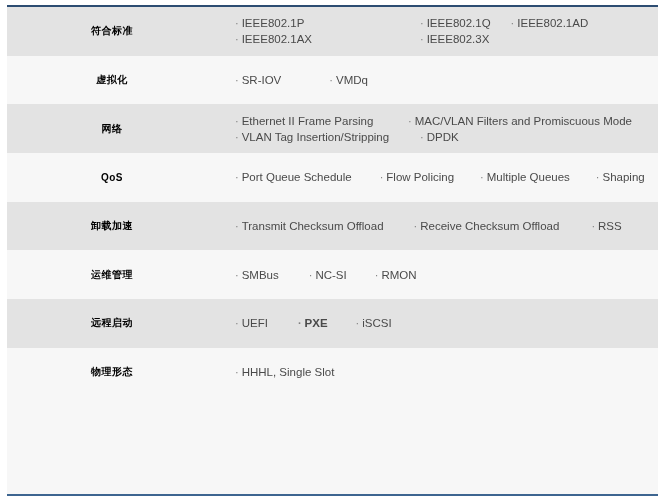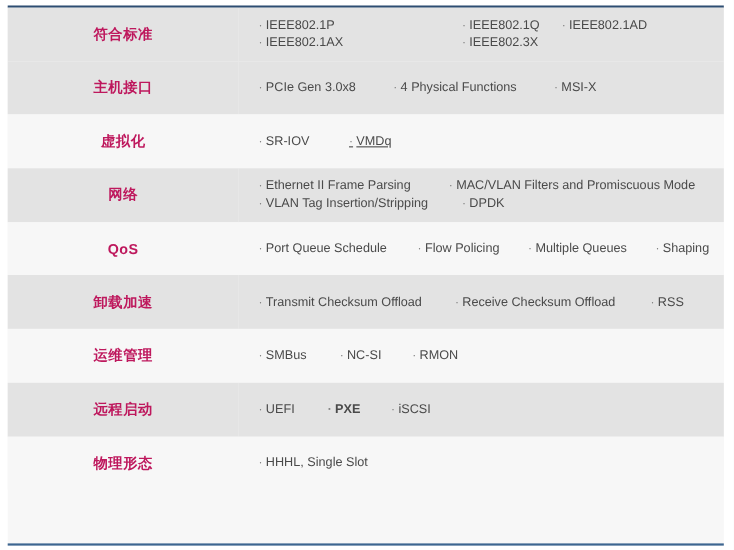--- a/index.html
+++ b/index.html
@@ -36,23 +36,23 @@
     height: 48.7px;
   }
 
   tr.row-odd  { background: #e3e3e3; }
   tr.row-even { background: #f7f7f7; }
 
   td.spec-label {
     width: 210px;
     text-align: center;
     vertical-align: middle;
-    font-size: 13px;
+    font-size: 10px;
     font-weight: bold;
-    color: #be185d;
+    color: #000000;
     letter-spacing: 0.5px;
     padding: 0;
   }
 
   td.spec-values {
     vertical-align: middle;
     padding: 0 6px 0 18px;
     color: #4a4a4a;
     font-size: 11.5px;
   }
@@ -78,30 +78,24 @@
 <div id="spec-wrap">
   <table class="spec-table">
     <tbody id="spec-body">
         <tr class="row-odd">
           <td class="spec-label">符合标准</td>
           <td class="spec-values">
             <div class="val-line"><span class="val-item" style="min-width: 165px; margin-left: 0px;"><span class="bullet">·</span><span>IEEE802.1P</span></span><span class="val-item" style="min-width: auto; margin-left: 20px;"><span class="bullet">·</span><span>IEEE802.1Q</span></span><span class="val-item" style="min-width: auto; margin-left: 20px;"><span class="bullet">·</span><span>IEEE802.1AD</span></span></div>
             <div class="val-line"><span class="val-item" style="min-width: 165px; margin-left: 0px;"><span class="bullet">·</span><span>IEEE802.1AX</span></span><span class="val-item" style="min-width: auto; margin-left: 20px;"><span class="bullet">·</span><span>IEEE802.3X</span></span></div>
           </td>
         </tr>
-        <tr class="row-odd">
-          <td class="spec-label">主机接口</td>
-          <td class="spec-values">
-            <div class="val-line"><span class="val-item" style="margin-left: 0px;"><span class="bullet">·</span><span>PCIe Gen 3.0x8</span></span><span class="val-item" style="margin-left: 34px;"><span class="bullet">·</span><span>4 Physical Functions</span></span><span class="val-item" style="margin-left: 34px;"><span class="bullet">·</span><span>MSI-X</span></span></div>
-          </td>
-        </tr>
         <tr class="row-even">
           <td class="spec-label">虚拟化</td>
           <td class="spec-values">
-            <div class="val-line"><span class="val-item" style="margin-left: 0px;"><span class="bullet">·</span><span>SR-IOV</span></span><span class="val-item" style="margin-left: 36px; text-decoration: underline;"><span class="bullet">·</span><span>VMDq</span></span></div>
+            <div class="val-line"><span class="val-item" style="margin-left: 0px;"><span class="bullet">·</span><span>SR-IOV</span></span><span class="val-item" style="margin-left: 48px;"><span class="bullet">·</span><span>VMDq</span></span></div>
           </td>
         </tr>
         <tr class="row-odd">
           <td class="spec-label">网络</td>
           <td class="spec-values">
             <div class="val-line"><span class="val-item" style="min-width: 165px; margin-left: 0px;"><span class="bullet">·</span><span>Ethernet II Frame Parsing</span></span><span class="val-item" style="min-width: auto; margin-left: 8px;"><span class="bullet">·</span><span>MAC/VLAN Filters and Promiscuous Mode</span></span></div>
             <div class="val-line"><span class="val-item" style="min-width: 165px; margin-left: 0px;"><span class="bullet">·</span><span>VLAN Tag Insertion/Stripping</span></span><span class="val-item" style="min-width: auto; margin-left: 20px;"><span class="bullet">·</span><span>DPDK</span></span></div>
           </td>
         </tr>
         <tr class="row-even">

